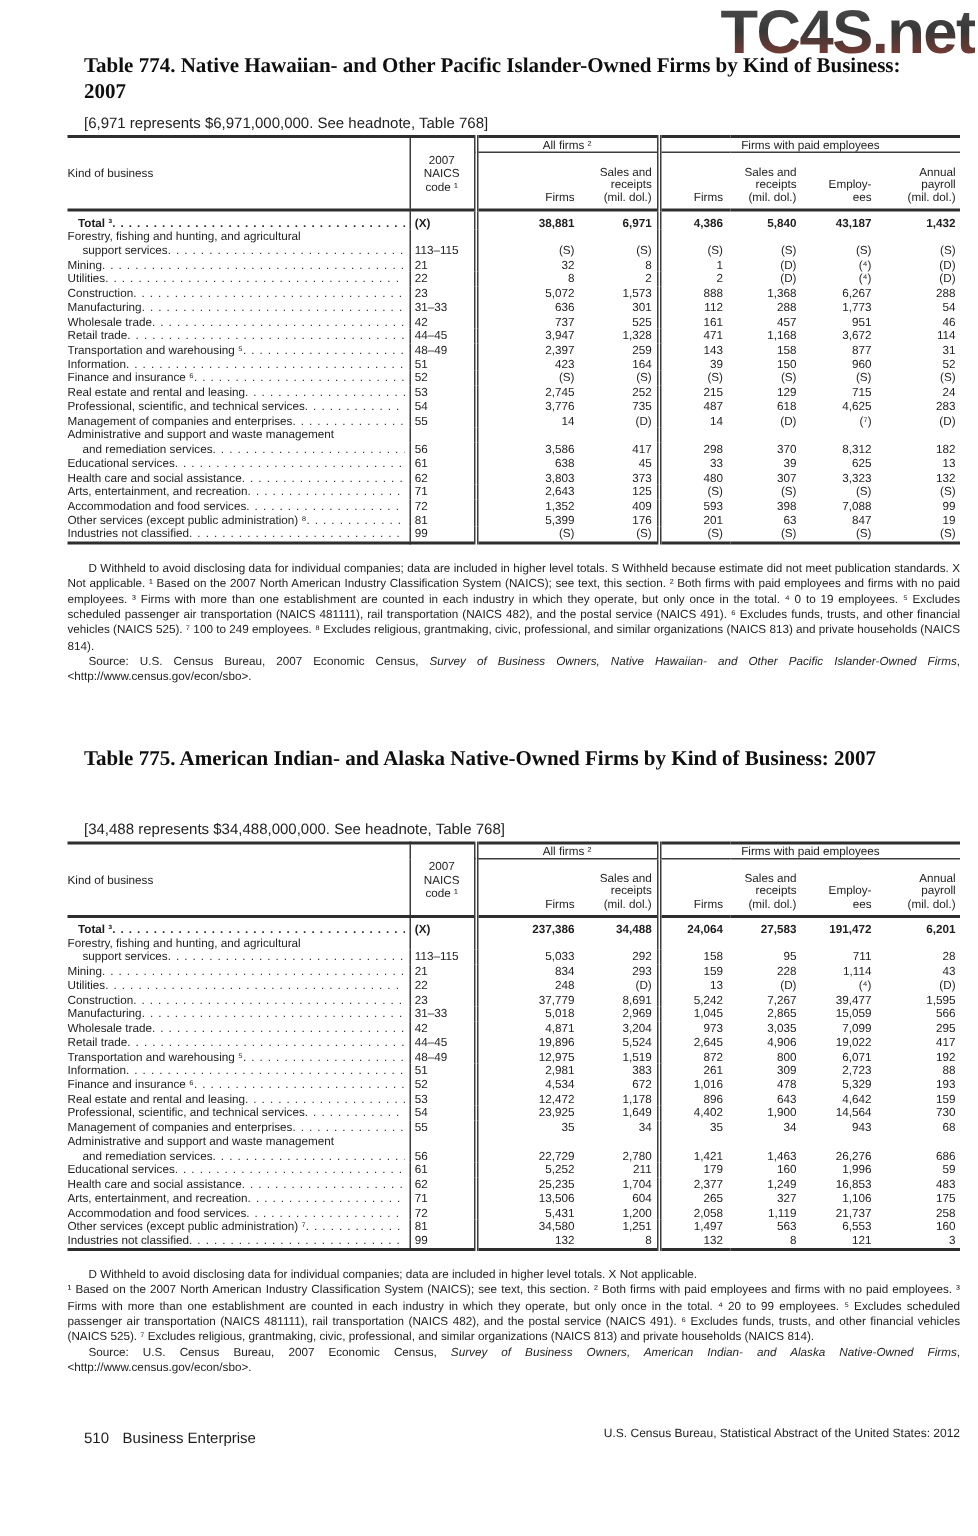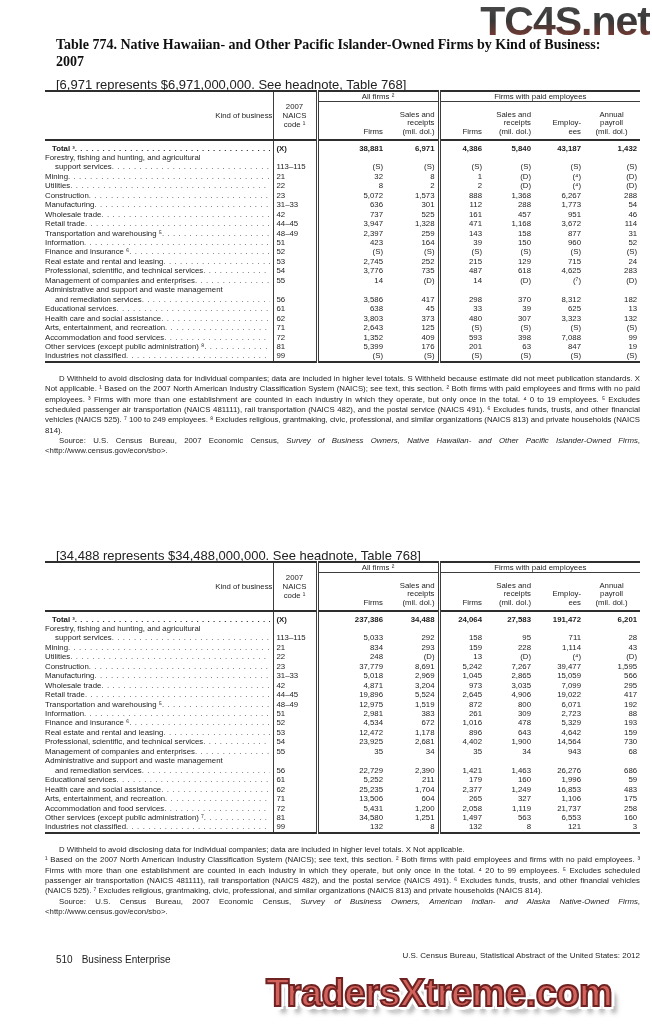--- a/index.html
+++ b/index.html
@@ -7,49 +7,49 @@
     position:relative; width:652px; height:1024px; background:#ffffff;
     font-family:"Liberation Sans","DejaVu Sans",sans-serif; color:#1d1d1d;
     overflow:hidden;
   }
   
   .tbl-title {
     position:absolute; left:56px; width:568px;
     font-family:"Liberation Serif","DejaVu Serif",serif;
     font-weight:bold; font-size:14px; line-height:16.5px; color:#0f0f0f;
   }
-  .headnote { position:absolute; left:56px; font-size:13px; color:#222; }
+  .headnote { position:absolute; left:56px; font-size:10px; color:#222; }
   #t774-title { top:37px; }
   #t774-headnote { top:77px; }
   #t775-title { top:499px; }
   #t775-headnote { top:548px; }
 
   
   .datatable {
     position:absolute; left:45px; width:595px;
     border-collapse:collapse; table-layout:fixed;
     font-size:7.8px; color:#1d1d1d;
     border-top:2px solid #2e2e2e; border-bottom:2px solid #2e2e2e;
   }
   #t774-table { top:90px; }
   #t775-table { top:561px; }
   .datatable th { font-weight:normal; padding:0; }
-  .th-kind  { vertical-align:middle; text-align:right;margin-top:21px; }
+  .th-kind  { vertical-align:middle; text-align:left;margin-top:21px; }
   .th-naics {
     vertical-align:middle; text-align:center; white-space:pre-line; line-height:9px;
     border-left:1px solid #3c3c3c; border-right:3px double #3c3c3c;
   }
   .th-grp { text-align:center; border-bottom:1px solid #3c3c3c; padding:2px 0 1px; line-height:9px; }
   .grp-all { border-right:3px double #3c3c3c; }
   tr.subhead th {
     vertical-align:bottom; text-align:right; white-space:pre-line;
     line-height:8.8px; padding:2px 5px 2px 0; height:33px;
   }
   tr.subhead th.n2 { border-right:3px double #3c3c3c; padding-right:3px; }
-  tr.subhead th.n6 { padding-right:3px;text-align:center; }
+  tr.subhead th.n6 { padding-right:3px; }
   thead { border-bottom:2px solid #2e2e2e; }
   tbody td { padding:0; line-height:9.45px; vertical-align:bottom; }
   td.c-label { padding-right:3px; overflow:hidden; }
   .lblwrap { display:flex; align-items:baseline; }
   .lblwrap.ind1 { padding-left:7px; }
   .lblwrap.ind2 { padding-left:10px; }
   .lt { white-space:nowrap; }
   .dots { flex:1 1 auto; overflow:hidden; white-space:nowrap; color:#2a2a2a; }
   .dots::after { content:" . . . . . . . . . . . . . . . . . . . . . . . . . . . . . . . . . . . . . . . . . . . . . . . . . . . . . . . . . . . . . . . . . . . ."; letter-spacing:0.6px; }
   td.c-naics { padding-left:3px; border-left:1px solid #3c3c3c; border-right:3px double #3c3c3c; }
@@ -484,20 +484,21 @@
           <td class="c-v n6">(S)</td>
         </tr>
       </tbody>
   </table>
 
   <div class="notes" id="t774-notes">
     <p class="p-ind">D Withheld to avoid disclosing data for individual companies; data are included in higher level totals. S Withheld because estimate did not meet publication standards. X Not applicable. ¹ Based on the 2007 North American Industry Classification System (NAICS); see text, this section. ² Both firms with paid employees and firms with no paid employees. ³ Firms with more than one establishment are counted in each industry in which they operate, but only once in the total. ⁴ 0 to 19 employees. ⁵ Excludes scheduled passenger air transportation (NAICS 481111), rail transportation (NAICS 482), and the postal service (NAICS 491). ⁶ Excludes funds, trusts, and other financial vehicles (NAICS 525). ⁷ 100 to 249 employees. ⁸ Excludes religious, grantmaking, civic, professional, and similar organizations (NAICS 813) and private households (NAICS 814).</p>
     <p class="p-ind"><span>Source: U.S. Census Bureau, 2007 Economic Census, </span><em>Survey of Business Owners, Native Hawaiian- and Other Pacific Islander-Owned Firms</em><span>, &lt;http://www.census.gov/econ/sbo&gt;.</span></p>
   </div>
 
+  <div class="tbl-title" id="t775-title">Table 775. American Indian- and Alaska Native-Owned Firms by Kind of Business: 2007</div>
   <div class="headnote" id="t775-headnote">[34,488 represents $34,488,000,000. See headnote, Table 768]</div>
 
   <table class="datatable" id="t775-table">
     <colgroup>
       <col style="width:228px">
         <col style="width:44px">
         <col style="width:71px">
         <col style="width:51px">
       <col style="width:48px">
         <col style="width:49px">
@@ -722,21 +723,21 @@
         </tr>
         <tr>
           <td class="c-label">
             <div class="lblwrap">
               <span class="lt">Professional, scientific, and technical services</span>
               <span class="dots"></span>
             </div>
           </td>
           <td class="c-naics">54</td>
           <td class="c-v n1">23,925</td>
-          <td class="c-v n2">2,681</td>
+          <td class="c-v n2">1,649</td>
           <td class="c-v n3">4,402</td>
           <td class="c-v n4">1,900</td>
           <td class="c-v n5">14,564</td>
           <td class="c-v n6">730</td>
         </tr>
         <tr>
           <td class="c-label">
             <div class="lblwrap">
               <span class="lt">Management of companies and enterprises</span>
               <span class="dots"></span>
@@ -762,21 +763,21 @@
         </tr>
         <tr>
           <td class="c-label">
             <div class="lblwrap ind2">
               <span class="lt">and remediation services</span>
               <span class="dots"></span>
             </div>
           </td>
           <td class="c-naics">56</td>
           <td class="c-v n1">22,729</td>
-          <td class="c-v n2">2,390</td>
+          <td class="c-v n2">2,780</td>
           <td class="c-v n3">1,421</td>
           <td class="c-v n4">1,463</td>
           <td class="c-v n5">26,276</td>
           <td class="c-v n6">686</td>
         </tr>
         <tr>
           <td class="c-label">
             <div class="lblwrap">
               <span class="lt">Educational services</span>
               <span class="dots"></span>
@@ -873,15 +874,14 @@
     <p>¹ Based on the 2007 North American Industry Classification System (NAICS); see text, this section. ² Both firms with paid employees and firms with no paid employees. ³ Firms with more than one establishment are counted in each industry in which they operate, but only once in the total. ⁴ 20 to 99 employees. ⁵ Excludes scheduled passenger air transportation (NAICS 481111), rail transportation (NAICS 482), and the postal service (NAICS 491). ⁶ Excludes funds, trusts, and other financial vehicles (NAICS 525). ⁷ Excludes religious, grantmaking, civic, professional, and similar organizations (NAICS 813) and private households (NAICS 814).</p>
     <p class="p-ind"><span>Source: U.S. Census Bureau, 2007 Economic Census, </span><em>Survey of Business Owners, American Indian- and Alaska Native-Owned Firms</em><span>, &lt;http://www.census.gov/econ/sbo&gt;.</span></p>
   </div>
 
   <div class="footer-left">
     <span>510</span><span class="gap"></span><span>Business Enterprise</span>
   </div>
   <div class="attribution">U.S. Census Bureau, Statistical Abstract of the United States: 2012</div>
 
   <div class="wm wm-top">TC4S.net</div>
-  <div class="wm wm-bottom">TradersXtreme.com</div>
 
 </div>
 
 </body></html>

